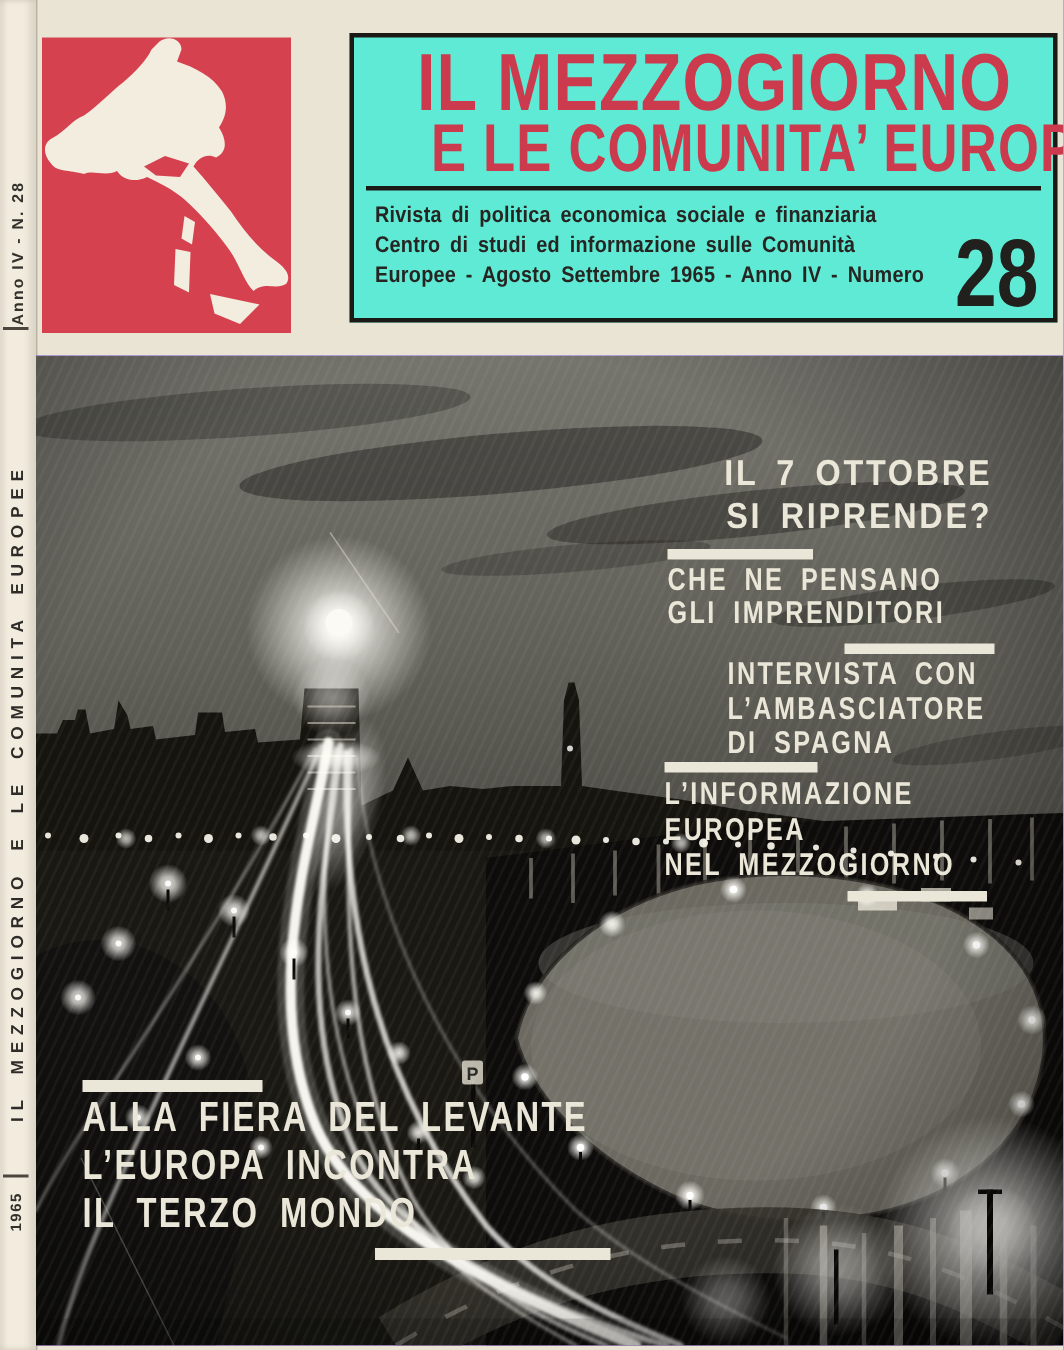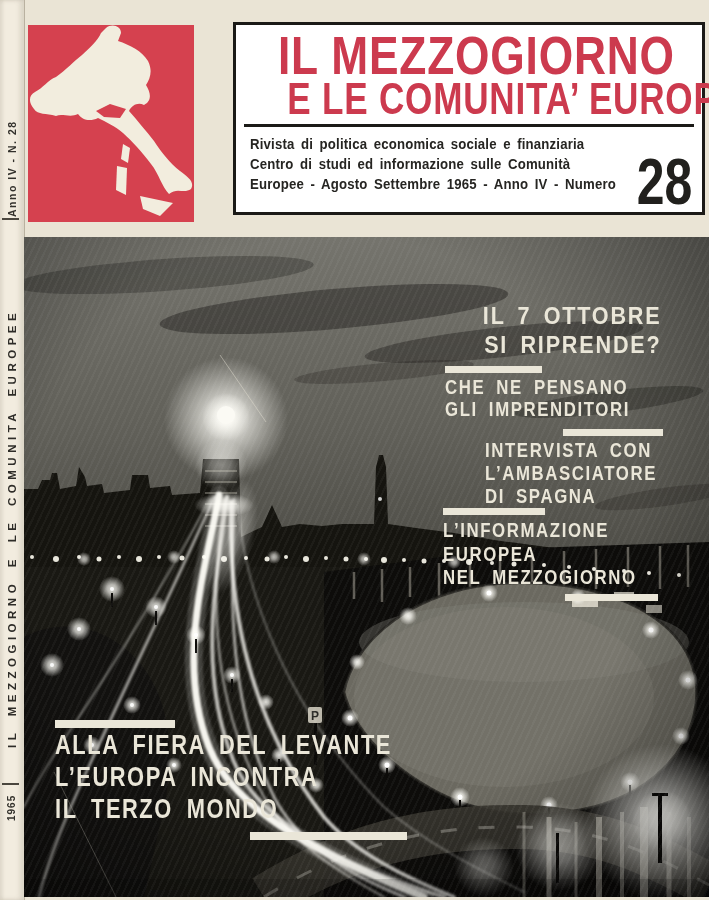--- a/index.html
+++ b/index.html
@@ -30,21 +30,21 @@
   .tick-bottom{ top:783px;}
   
   .logo-box{
     position:absolute; left:28px; top:25px; width:166px; height:197px;
     background:#d5414f;
   }
   .logo-box svg{ display:block; width:100%; height:100%;}
   
   .masthead{
     position:absolute; left:233px; top:22px; width:472px; height:193px;
-    background:#ffffff; border:3px solid #1b1a17; box-sizing:border-box;
+    background:#5eead4; border:3px solid #1b1a17; box-sizing:border-box;
   }
   .title1{
     margin-top:7px; text-align:center; white-space:nowrap;
     font-size:54px; line-height:46px; font-weight:bold; color:#cc3a4e;
     letter-spacing:1px; transform:scaleX(.82);
   }
   .title2{
     margin-top:1px; text-align:center; white-space:nowrap;
     font-size:45px; line-height:40px; font-weight:bold; color:#cc3a4e;
     letter-spacing:1px; transform:scaleX(.78);

